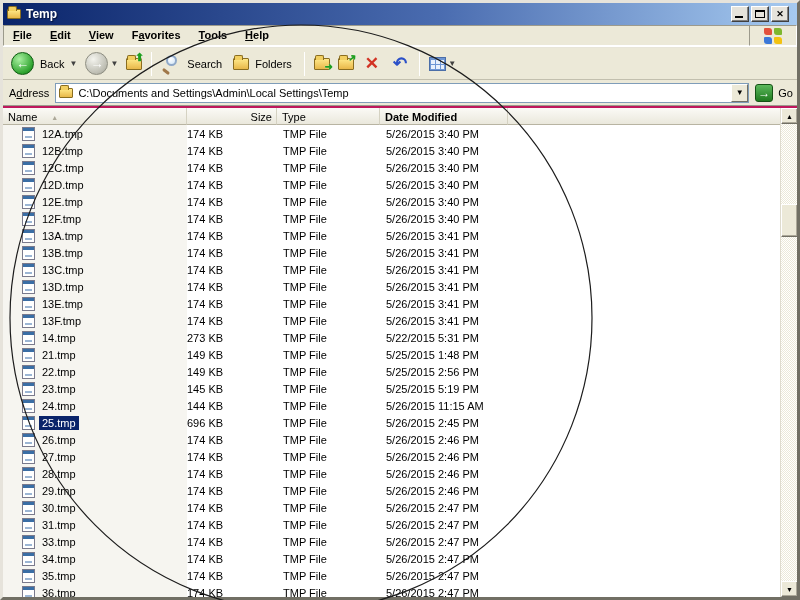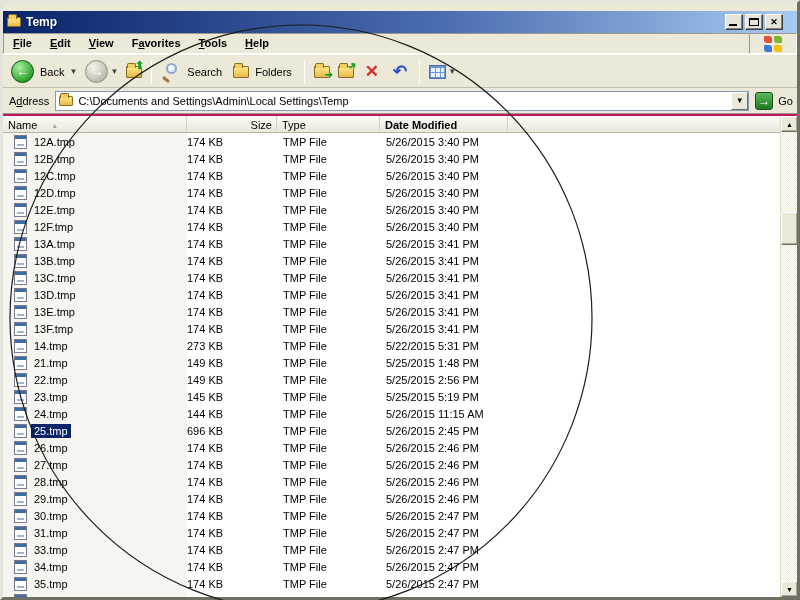--- a/index.html
+++ b/index.html
@@ -4,22 +4,22 @@
 <style>
   html,body{margin:0;padding:0;width:800px;height:600px;overflow:hidden;
     font-family:"Liberation Sans",sans-serif;font-size:11px;color:#000;background:#D4D0C8;}
   *{box-sizing:border-box;}
 
   .window{position:absolute;inset:0;background:#ECE9D8;
     border:3px solid;border-color:#E6E3DB #716F64 #716F64 #E6E3DB;
     display:flex;flex-direction:column;}
 
   
-  .titlebar{height:22px;flex:0 0 22px;display:flex;align-items:center;padding:0 14px 0 4px;
-    background:linear-gradient(to right,#0A246A,#4A6CB0 55%,#A6CAF0);margin-top:8px;}
+  .titlebar{height:22px;flex:0 0 22px;display:flex;align-items:center;padding:0 8px 0 4px;
+    background:linear-gradient(to right,#0A246A,#4A6CB0 55%,#A6CAF0);}
   .title-text{color:#fff;font-weight:bold;font-size:12px;margin-left:5px;flex:1;
     text-shadow:1px 1px 1px #00113a;}
   .winbtn{width:18px;height:16px;margin-left:2px;background:#E6E3DB;position:relative;
     border:1px solid;border-color:#FFFFFF #404040 #404040 #FFFFFF;box-shadow:inset -1px -1px 0 #808080;
     display:flex;align-items:flex-end;justify-content:center;font-size:9px;font-weight:bold;line-height:14px;}
   .glyph-min{position:absolute;left:3px;bottom:3px;width:8px;height:2px;background:#000;}
   .glyph-max{position:absolute;left:3px;top:3px;width:10px;height:8px;border:1px solid #000;border-top-width:2px;}
   .glyph-close{width:100%;text-align:center;line-height:13px;}
 
   
@@ -99,21 +99,21 @@
 
   .listpane{position:absolute;left:0;top:0;right:17px;bottom:0;display:flex;flex-direction:column;}
   .colheaders{height:17px;flex:0 0 17px;display:flex;}
   .hcell{background:linear-gradient(#FBFAF6,#EAE8DC);border-right:1px solid #D5D2C2;
     border-bottom:1px solid #B8B4A2;padding:2px 4px 0 5px;white-space:nowrap;display:flex;align-items:center;}
   .hcell.right{justify-content:flex-end;}
   .hcell .sortglyph{font-size:7px;color:#ACA899;margin-left:14px;}
   .rows{flex:1;overflow:hidden;position:relative;}
   .rows::before{content:"";position:absolute;left:0;top:0;bottom:0;width:184px;background:#F6F5F0;}
   .frow{position:relative;height:17px;display:flex;align-items:center;white-space:nowrap;}
-  .cell-name{width:184px;flex:0 0 184px;display:flex;align-items:center;padding-left:11px;overflow:hidden;}
+  .cell-name{width:184px;flex:0 0 184px;display:flex;align-items:center;padding-left:19px;overflow:hidden;}
   .cell-size{width:90px;flex:0 0 90px;text-align:left;padding-right:12px;}
   .cell-type{width:103px;flex:0 0 103px;padding-left:6px;}
   .cell-date{width:128px;flex:0 0 128px;padding-left:6px;}
   .fname{padding:1px 3px;}
   .frow.selected .fname{background:#0A246A;color:#fff;}
   .fileicon{width:13px;height:14px;position:relative;margin-right:4px;flex:0 0 auto;
     background:#fff;border:1px solid #7A7A8C;}
   .fileicon::before{content:"";position:absolute;left:0;right:0;top:0;height:3px;background:#3A6EA5;}
   .fileicon::after{content:"";position:absolute;left:2px;bottom:2px;width:7px;height:2px;background:#9CB6D4;}
 

